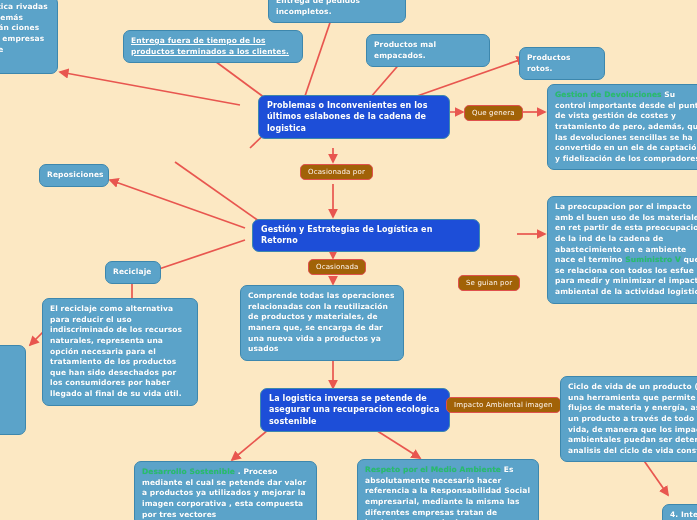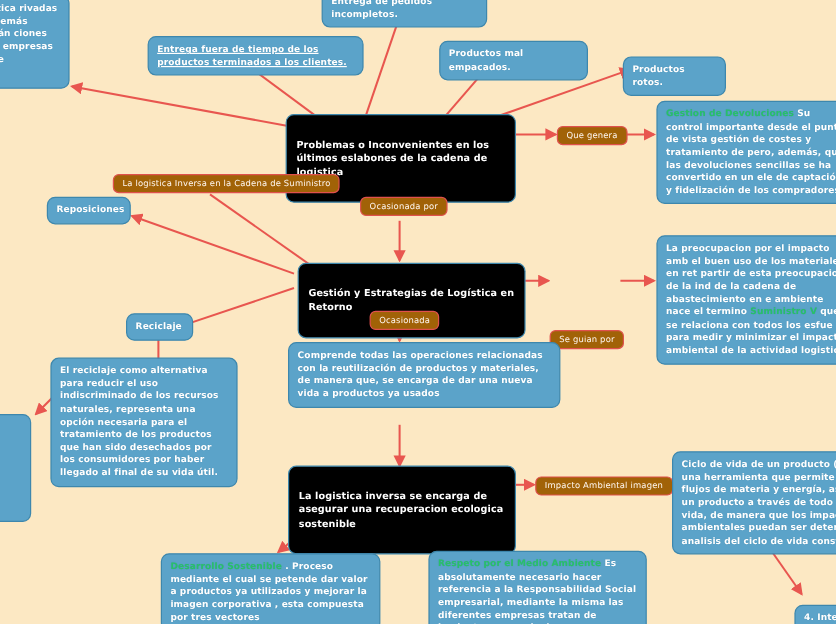--- a/index.html
+++ b/index.html
@@ -21,23 +21,24 @@
     border:1px solid #3d87ad;
     border-radius:7px;
     font-size:7.5px;
     font-weight:bold;
     line-height:1.42;
     padding:5px 7px;
     letter-spacing:.1px;
     text-shadow:0 0 1px rgba(0,0,0,.12);
   }
   .node.central{
-    background:#000000;
+    background:#1d4ed8;
     font-size:8px;
-    padding:19px 8px;
+    padding:4px 8px;
+    margin-left:20px;
   }
   .hl-green{color:#27c06a;}
 
   .label{
     position:absolute;
     box-sizing:border-box;
     background:#a16207;
     color:#fff7f1;
     border:1px solid #e0514d;
     border-radius:5px;
@@ -116,49 +117,48 @@
   <div class="node" style="left:366px;top:34px;width:124px;">Productos mal empacados.</div>
 
   <div class="node" style="left:519px;top:47px;width:86px;">Productos rotos.</div>
 
   <div class="node central" style="left:238px;top:95px;width:192px;">Problemas o Inconvenientes en los últimos eslabones de la cadena de logistica</div>
 
   <div class="node" style="left:547px;top:84px;width:168px;">
     <span class="hl-green">Gestion de Devoluciones</span><span> Su control importante desde el punto de vista gestión de costes y tratamiento de pero, además, que las devoluciones sencillas se ha convertido en un ele de captación y fidelización de los compradores</span>
   </div>
 
-  <div class="label" style="left:94px;top:145px;">La logistica Inversa en la Cadena de Suministro</div>
 
   <div class="node" style="left:39px;top:164px;width:70px;text-align:right;">Reposiciones</div>
 
   <div class="label" style="left:300px;top:164px;">Ocasionada por</div>
 
   <div class="label" style="left:464px;top:105px;">Que genera</div>
 
-  <div class="node central" style="left:248px;top:219px;width:190px;">Gestión y Estrategias de Logística en Retorno</div>
+  <div class="node central" style="left:232px;top:219px;width:228px;">Gestión y Estrategias de Logística en Retorno</div>
 
   <div class="label" style="left:458px;top:227px;margin-top:48px;">Se guian por</div>
 
   <div class="node" style="left:547px;top:196px;width:168px;">
     <span>La preocupacion por el impacto amb el buen uso de los materiales en ret partir de esta preocupacion de la ind de la cadena de abastecimiento en e ambiente nace el termino </span><span class="hl-green">Suministro V</span><span> que  se relaciona con todos los esfue para medir y minimizar el impacto ambiental de la actividad logistica</span>
   </div>
 
   <div class="node" style="left:105px;top:261px;width:56px;">Reciclaje</div>
 
   <div class="label" style="left:308px;top:259px;">Ocasionada</div>
 
-  <div class="node" style="left:240px;top:285px;width:227px;">Comprende todas las operaciones relacionadas con la reutilización de productos y materiales, de manera que, se encarga de dar una nueva vida a productos ya usados</div>
+  <div class="node" style="left:240px;top:285px;width:164px;">Comprende todas las operaciones relacionadas con la reutilización de productos y materiales, de manera que, se encarga de dar una nueva vida a productos ya usados</div>
 
   <div class="node" style="left:42px;top:298px;width:156px;">El reciclaje como alternativa para reducir el uso indiscriminado de los recursos naturales, representa una opción necesaria para el tratamiento de los productos que han sido desechados por los consumidores por haber llegado al final de su vida útil.</div>
 
   <div class="node" style="left:-34px;top:345px;width:60px;height:90px;white-space:pre-line;">ón
 
 dad</div>
 
-  <div class="node central" style="left:240px;top:388px;width:190px;">La logistica inversa se  encarga de asegurar una recuperacion ecologica sostenible</div>
+  <div class="node central" style="left:240px;top:388px;width:190px;">La logistica inversa se  petende de asegurar una recuperacion ecologica sostenible</div>
 
   <div class="label" style="left:446px;top:397px;">Impacto Ambiental imagen</div>
 
   <div class="node" style="left:560px;top:376px;width:160px;">Ciclo de vida de un producto (A una herramienta que permite id flujos de materia y energía, aso un producto a través de todo su vida, de manera que los impacto ambientales puedan ser determ analisis del ciclo de vida consta</div>
 
   <div class="node" style="left:134px;top:461px;width:183px;">
     <span class="hl-green">Desarrollo Sostenible</span><span> . Proceso mediante el cual se petende dar valor a productos ya utilizados y mejorar la imagen corporativa , esta  compuesta por tres vectores</span>
   </div>
 
   <div class="node" style="left:357px;top:459px;width:182px;">

